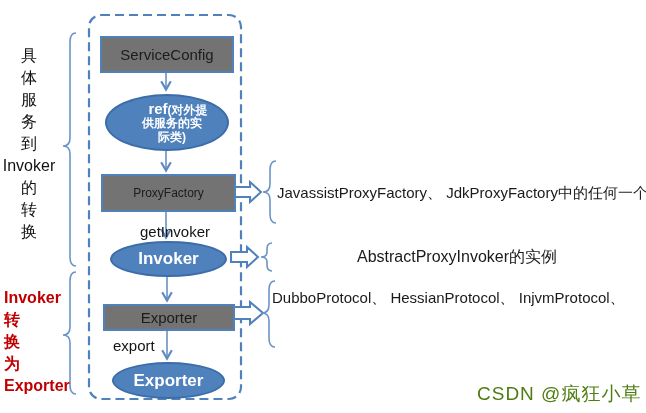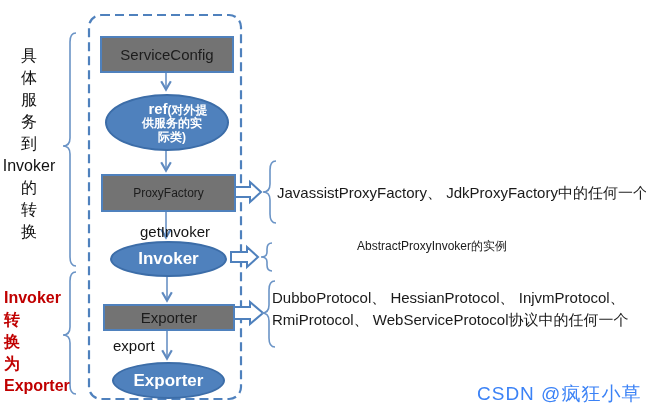--- a/index.html
+++ b/index.html
@@ -29,23 +29,23 @@
   .el-exporter{left:112px;top:362px;width:109px;height:33px;font-size:17px;font-weight:700;}
   .edge-label{position:absolute;z-index:2;font-size:15px;color:#141414;}
   .lbl-getinvoker{left:92px;top:223px;margin-left:48px;}
   .lbl-export{left:113px;top:337px;}
   .vlabel{position:absolute;z-index:2;display:flex;flex-direction:column;font-size:16px;line-height:22px;}
   .vlabel span{display:block;}
   .vlabel-1{left:2px;top:45px;width:54px;text-align:center;color:#111111;}
   .vlabel-2{left:4px;top:287px;width:62px;text-align:left;color:#c00000;font-weight:700;}
   .r-ann{position:absolute;z-index:2;font-size:15px;color:#1a1a1a;white-space:nowrap;}
   .r-ann-1{left:277px;top:184px;}
-  .r-ann-2{left:357px;top:238px;font-size:12px;}
+  .r-ann-2{left:357px;top:247px;font-size:16px;}
   .r-ann-3{left:272px;top:287px;width:372px;text-align:left;line-height:22px;white-space:nowrap;}
-  .watermark{position:absolute;z-index:2;left:477px;top:381px;font-size:19px;color:#3b82f6;letter-spacing:1px;}
+  .watermark{position:absolute;z-index:2;left:477px;top:381px;font-size:19px;color:#4d7c0f;letter-spacing:1px;}
 </style>
 </head>
 <body>
 
 <div class="canvas">
 
   <svg class="svg-layer" viewBox="0 0 646 413" xmlns="http://www.w3.org/2000/svg">
     <defs>
       <marker id="arrowhead" viewBox="0 0 10 10" refX="7.5" refY="5" markerWidth="8" markerHeight="8" orient="auto">
         <path d="M1,1 L8,5 L1,9" fill="none" stroke="#5f8ac0" stroke-width="1.8"></path>
@@ -119,18 +119,17 @@
     <span>转</span>
     <span>换</span>
     <span>为</span>
     <span>Exporter</span>
   </div>
 
   <div class="r-ann r-ann-1">JavassistProxyFactory、 JdkProxyFactory中的任何一个</div>
   <div class="r-ann r-ann-2">AbstractProxyInvoker的实例</div>
   <div class="r-ann r-ann-3">
     <div>DubboProtocol、 HessianProtocol、 InjvmProtocol、</div>
-    <div>RmiProtocol、 WebServiceProtocol协议中的任何一个</div>
   </div>
 
   <div class="watermark">CSDN @疯狂小草</div>
 
 </div>
 
 </body></html>

